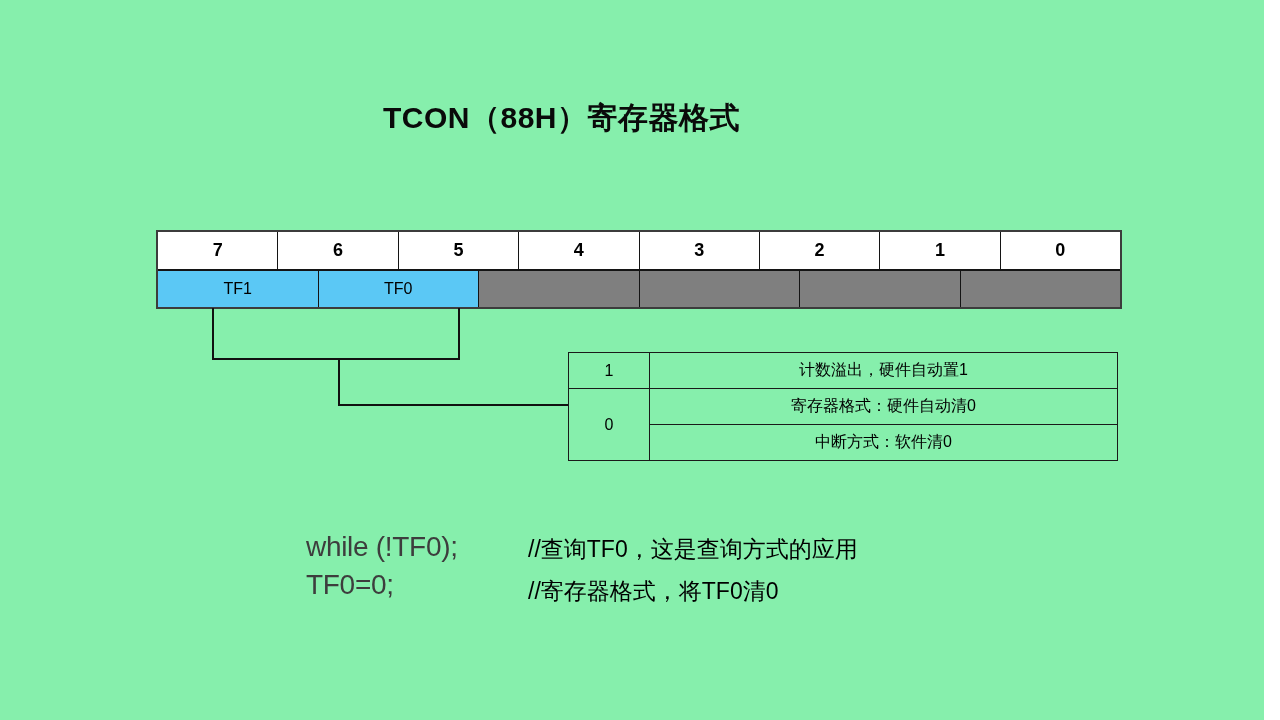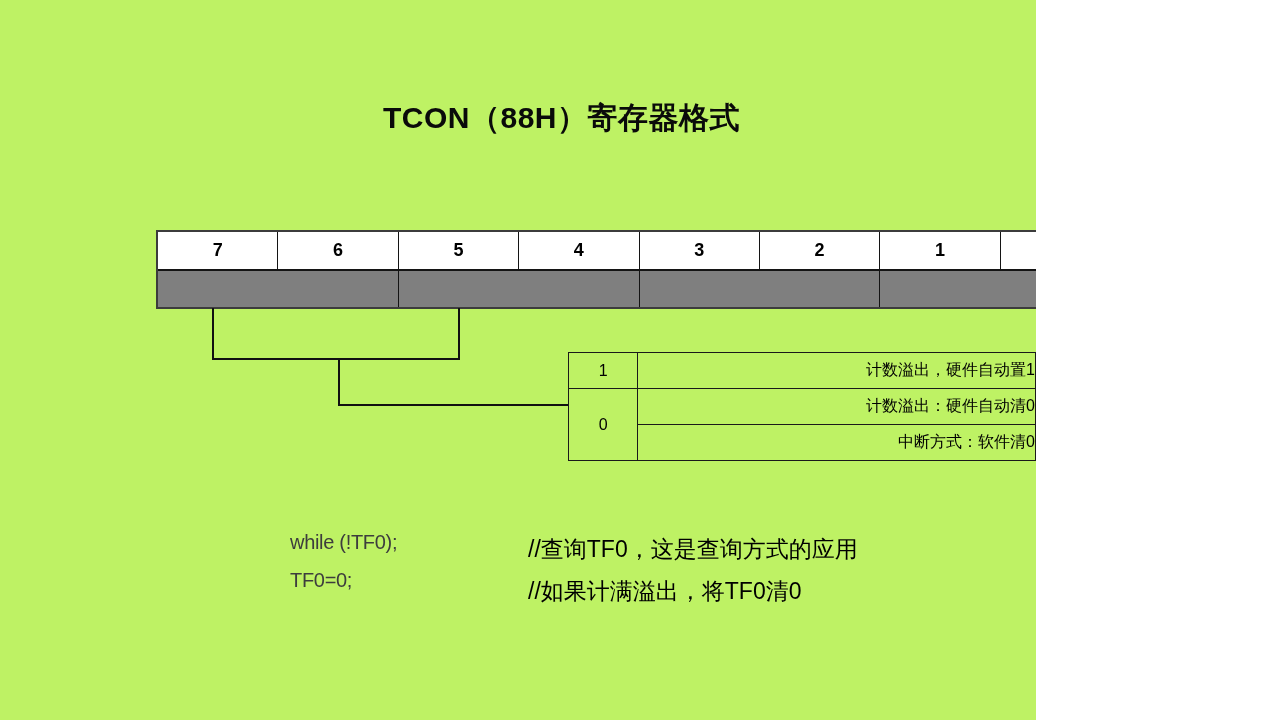--- a/index.html
+++ b/index.html
@@ -1,17 +1,17 @@
 <!DOCTYPE html>
 <html style="--highlight: #5bc8f5; --disabled: #7f7f7f;"><head>
 <meta charset="utf-8">
 <style>
   html,body { margin:0; padding:0; background:#fff; }
   .stage {
-    position:relative; width:1036px; height:720px; background:#bef264;
+    position:relative; width:1264px; height:720px; background:#86efac;
     font-family:"Liberation Sans","DejaVu Sans",sans-serif; overflow:hidden;
   }
   .title {
     position:absolute; left:383px; top:98px;
     font-size:30px; font-weight:bold; color:#0a0a0a; letter-spacing:0.5px;
     white-space:nowrap;
   }
   
   .reg-table {
     position:absolute; left:156px; top:230px; width:966px; height:79px;
@@ -34,25 +34,25 @@
   
   .val-table {
     position:absolute; left:568px; top:352px;
     border-collapse:collapse; table-layout:fixed;
   }
   .val-table td {
     border:1.5px solid #1a1a1a; text-align:center; vertical-align:middle;
     font-size:16px; color:#000; padding:0; height:35px;
   }
   .val-table .col-val { width:80px; }
-  .val-table .col-desc { width:467px;text-align:right; }
+  .val-table .col-desc { width:467px; }
   
   .code-text {
-    position:absolute; font-size:20px; color:#3d3d3d; font-weight:300;
-    white-space:nowrap; letter-spacing:-0.3px;
+    position:absolute; font-size:28px; color:#3d3d3d; font-weight:300;
+    white-space:nowrap; letter-spacing:-0.3px;margin-left:16px;
   }
   .comment-text {
     position:absolute; font-size:23px; color:#000; font-weight:400;
     white-space:nowrap;
   }
 </style>
 </head>
 <body>
 
 <div class="stage">
@@ -64,20 +64,22 @@
       <div class="reg-cell">7</div>
       <div class="reg-cell">6</div>
       <div class="reg-cell">5</div>
       <div class="reg-cell">4</div>
       <div class="reg-cell">3</div>
       <div class="reg-cell">2</div>
       <div class="reg-cell">1</div>
       <div class="reg-cell">0</div>
     </div>
     <div class="reg-row">
+      <div class="reg-cell blue">TF1</div>
+      <div class="reg-cell blue">TF0</div>
       <div class="reg-cell gray"></div>
       <div class="reg-cell gray"></div>
       <div class="reg-cell gray"></div>
       <div class="reg-cell gray"></div>
     </div>
   </div>
 
   <div class="line" style="left:212px; top:308px; width:2px; height:52px;"></div>
   <div class="line" style="left:458px; top:308px; width:2px; height:52px;"></div>
   <div class="line" style="left:212px; top:358px; width:248px; height:2px;"></div>
@@ -85,26 +87,26 @@
   <div class="line" style="left:338px; top:404px; width:230px; height:2px;"></div>
 
   <table class="val-table">
     <tbody>
         <tr>
       <td class="col-val">1</td>
       <td class="col-desc">计数溢出，硬件自动置1</td>
     </tr>
     <tr>
       <td class="col-val" rowspan="2">0</td>
-      <td class="col-desc">计数溢出：硬件自动清0</td>
+      <td class="col-desc">寄存器格式：硬件自动清0</td>
     </tr>
     <tr>
       <td class="col-desc">中断方式：软件清0</td>
     </tr>
   </tbody>
     </table>
 
   <div class="code-text" style="left:290px; top:531px;">while (!TF0);</div>
   <div class="comment-text" style="left:528px; top:534px;text-align:center;">//查询TF0，这是查询方式的应用</div>
   <div class="code-text" style="left:290px; top:569px;">TF0=0;</div>
-  <div class="comment-text" style="left:528px; top:576px;">//如果计满溢出，将TF0清0</div>
+  <div class="comment-text" style="left:528px; top:576px;">//寄存器格式，将TF0清0</div>
 
 </div>
 
 </body></html>

